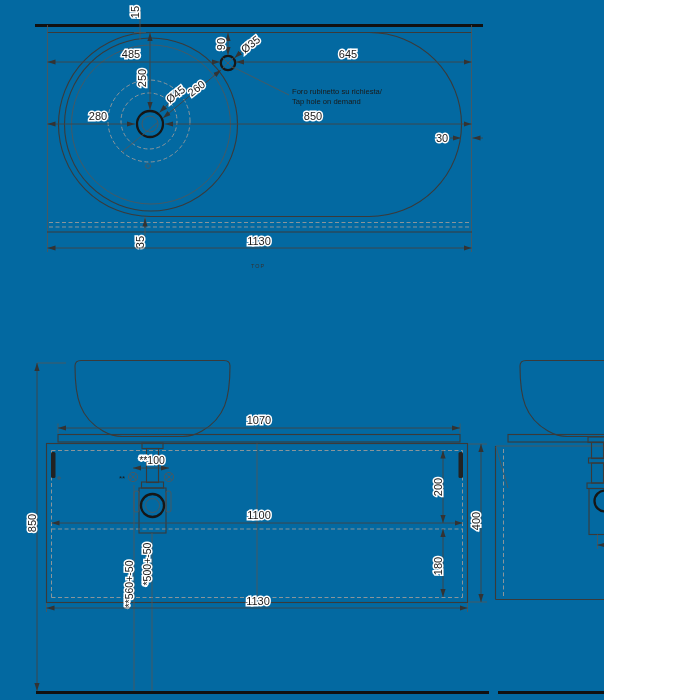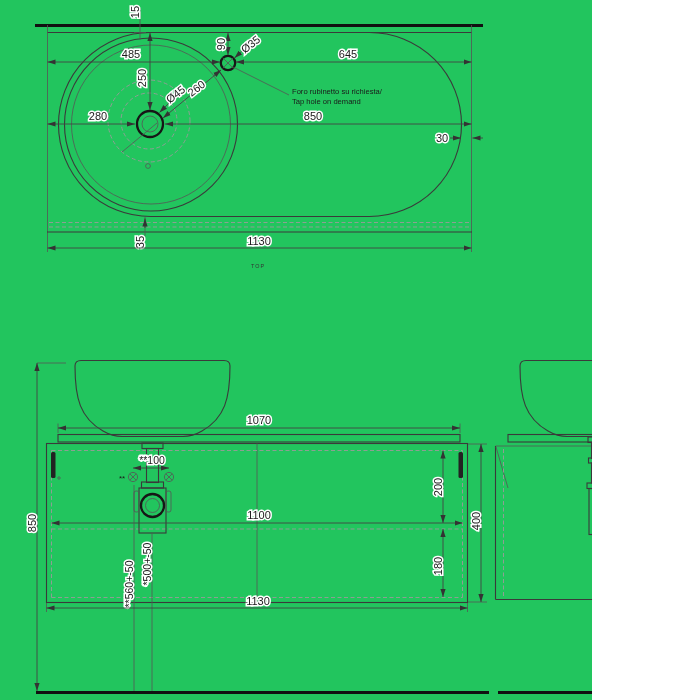--- a/index.html
+++ b/index.html
@@ -1,17 +1,17 @@
 <!DOCTYPE html>
 <html><head>
 <meta charset="utf-8">
 <style>
   html,body{margin:0;padding:0;background:#fff;}
-  #canvas{position:relative;width:592px;height:700px;background:#22c55e;overflow:hidden;
-          font-family:"Liberation Sans", sans-serif;}
+  #canvas{position:relative;width:592px;height:700px;background:#0369a1;overflow:hidden;
+          font-family:"Liberation Sans", sans-serif;padding-left:12px;}
   svg{position:absolute;left:0;top:0;}
   .ln{stroke:#3a3a3a;stroke-width:1.1;fill:none;}
   .thin{stroke:#555;stroke-width:0.8;fill:none;}
   .heavy{stroke:#111;stroke-width:3.2;fill:none;}
   .dash{stroke:#9a9a9a;stroke-width:0.9;fill:none;stroke-dasharray:4 2.5;}
   .dim{stroke:#444;stroke-width:0.9;fill:none;marker-start:url(#arr);marker-end:url(#arr);}
   .dimE{stroke:#444;stroke-width:0.9;fill:none;marker-end:url(#arr);}
   .ext{stroke:#555;stroke-width:0.8;fill:none;}
   .bold{stroke:#161616;stroke-width:2.3;fill:none;}
   text{fill:#1a1a1a;}

